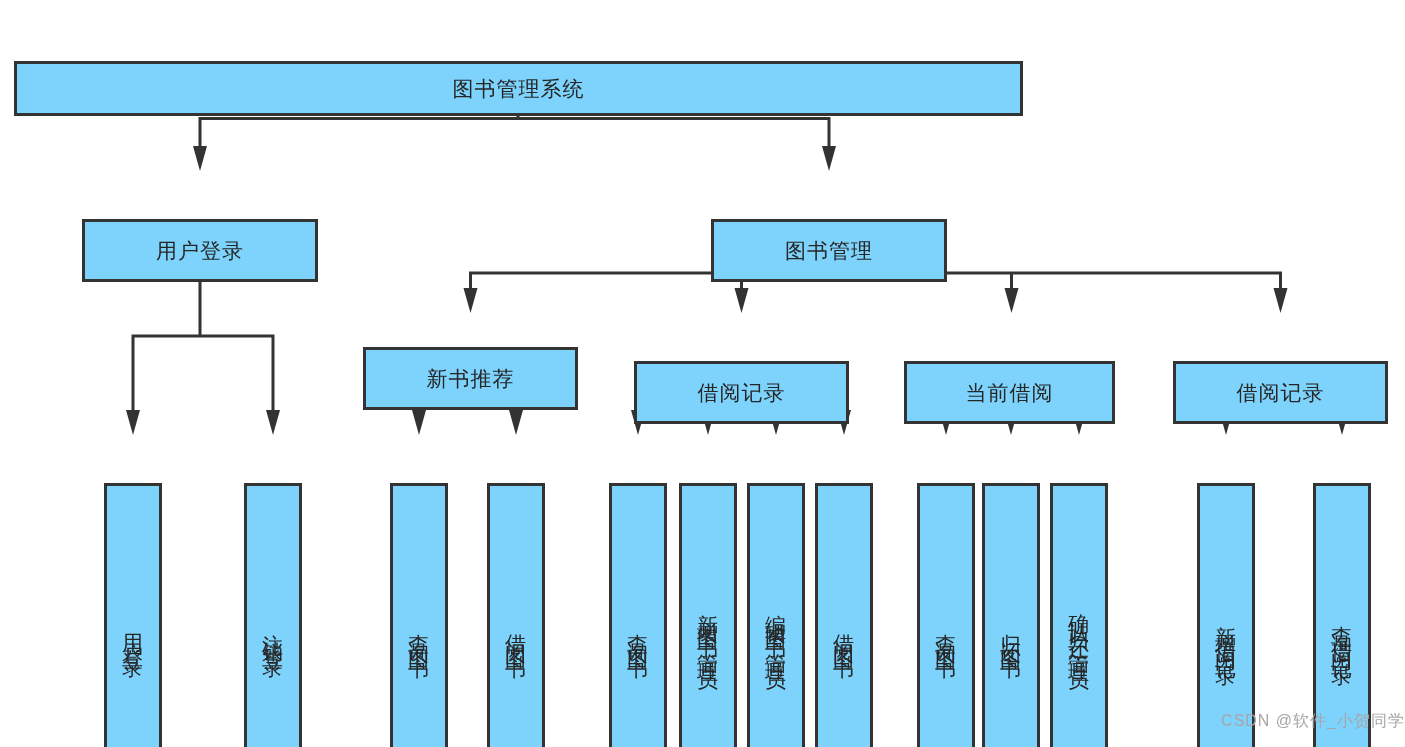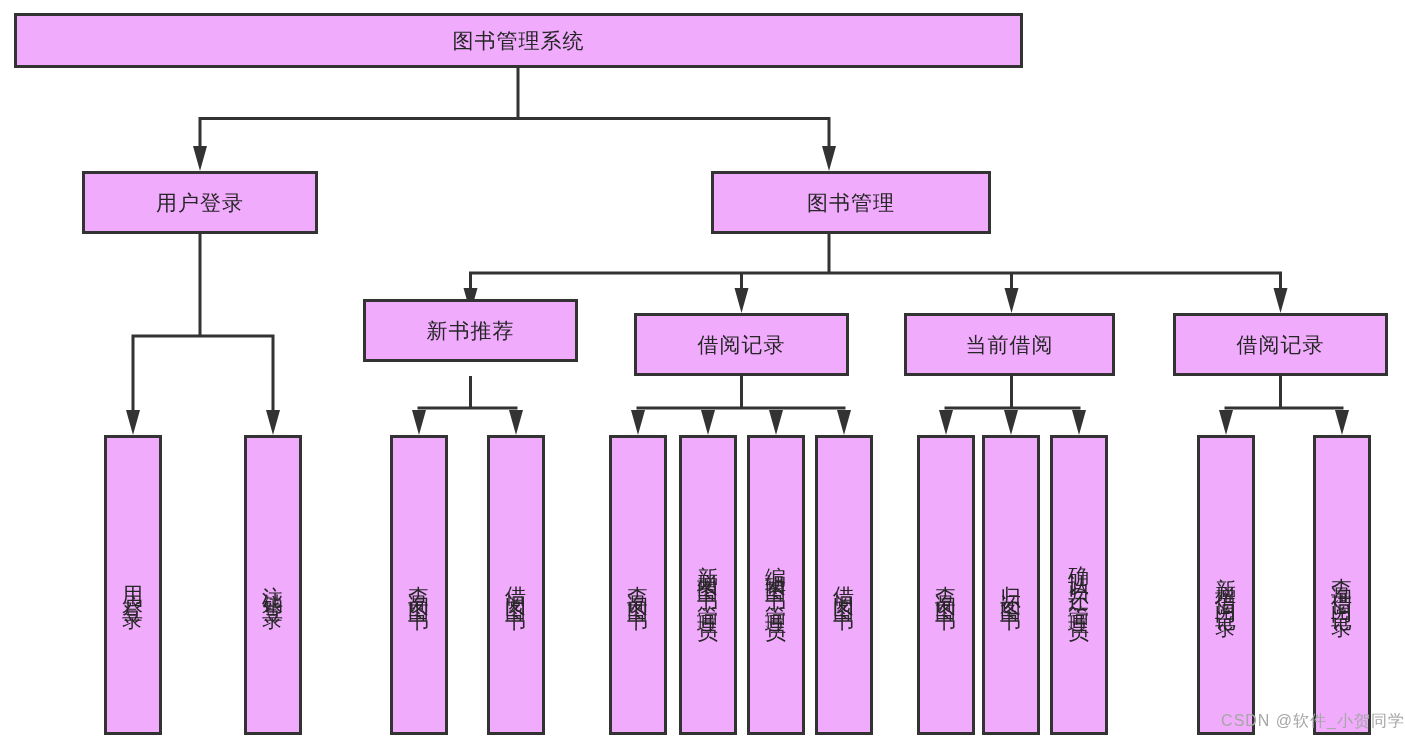--- a/index.html
+++ b/index.html
@@ -22,29 +22,30 @@
   .connectors {
     position: absolute;
     left: 0; top: 0;
     width: 1405px; height: 747px;
     pointer-events: none;
   }
   .conn-lines { stroke: var(--line-color); stroke-width: 3; fill: none; }
   .conn-arrows { fill: var(--line-color); stroke: none; }
   .node {
     position: absolute;
-    background: #f0abfc;
+    background: #7dd3fc;
     border: 3px solid var(--line-color);
     display: flex;
     align-items: center;
     justify-content: center;
     font-size: 21px;
     letter-spacing: 1px;
     color: var(--text-color);
     text-align: center;
+    margin-top: 48px;
   }
   .node.leaf {
     writing-mode: vertical-rl;
     text-orientation: mixed;
     letter-spacing: 8px;
     line-height: 1;
   }
   .watermark {
     position: absolute;
     right: 0;
@@ -103,21 +104,21 @@
       M939,410 L953,410 L946,435 Z
       M1004,410 L1018,410 L1011,435 Z
       M1072,410 L1086,410 L1079,435 Z
       M1219,410 L1233,410 L1226,435 Z
       M1335,410 L1349,410 L1342,435 Z"></path>
   </svg>
 
   <div class="node root" style="left:14px; top:13px; width:1009px; height:55px;">图书管理系统</div>
 
   <div class="node" style="left:82px; top:171px; width:236px; height:63px;">用户登录</div>
-  <div class="node" style="left:711px; top:171px; width:280px; height:63px;">图书管理</div>
+  <div class="node" style="left:711px; top:171px; width:236px; height:63px;">图书管理</div>
 
   <div class="node" style="left:363px; top:299px; width:215px; height:63px;">新书推荐</div>
   <div class="node" style="left:634px; top:313px; width:215px; height:63px;">借阅记录</div>
   <div class="node" style="left:904px; top:313px; width:211px; height:63px;">当前借阅</div>
   <div class="node" style="left:1173px; top:313px; width:215px; height:63px;">借阅记录</div>
 
   <div class="node leaf" style="left:104px; top:435px; width:58px; height:300px;">用户登录</div>
   <div class="node leaf" style="left:244px; top:435px; width:58px; height:300px;">注销登录</div>
 
   <div class="node leaf" style="left:390px; top:435px; width:58px; height:300px;">查询图书</div>

